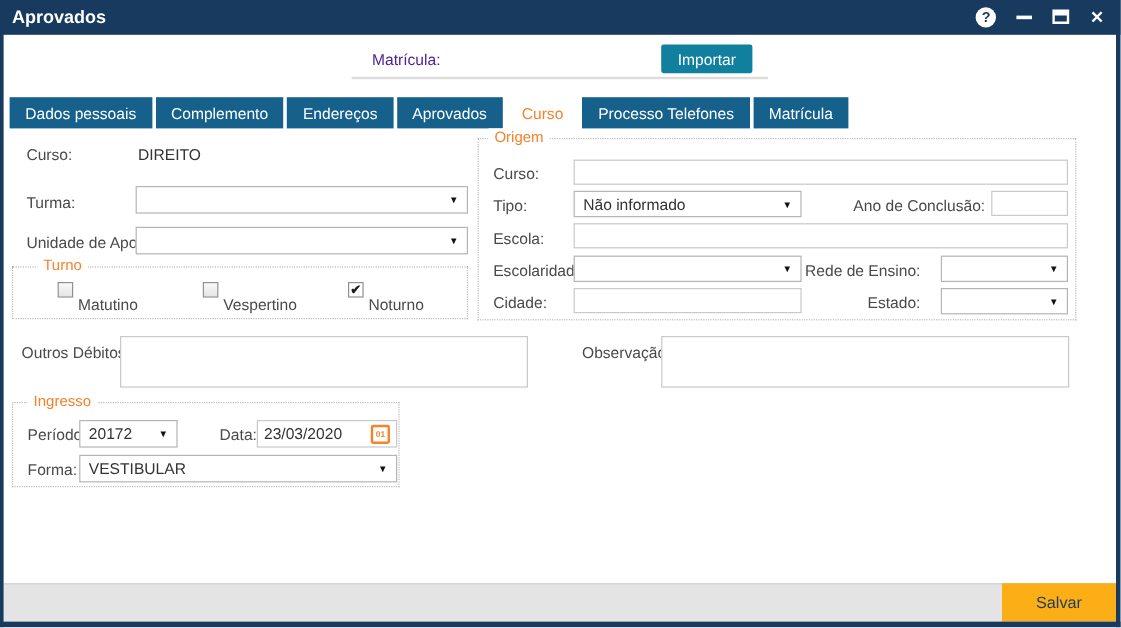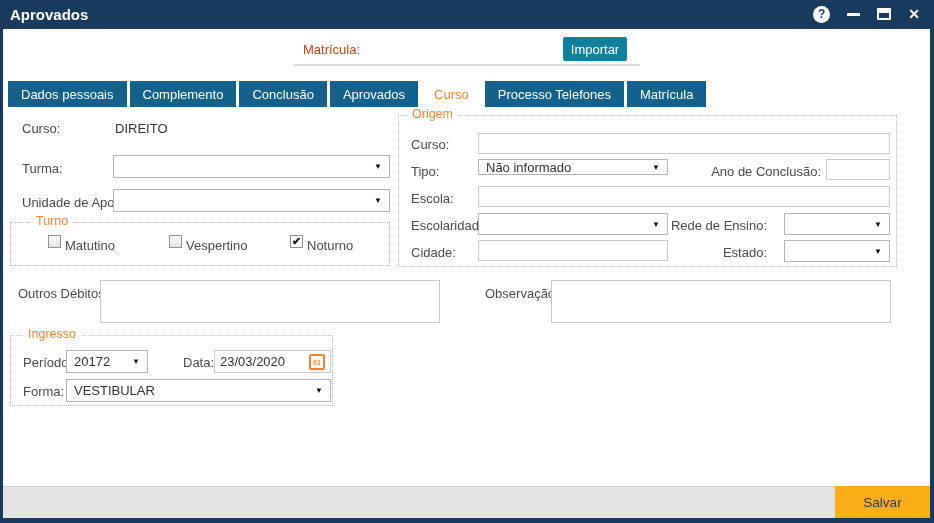--- a/index.html
+++ b/index.html
@@ -15,24 +15,24 @@
   .tb-icons { position:absolute; right:14px; top:0; height:28px; display:flex; align-items:center; gap:17px; }
   .ico-help { width:17px; height:17px; border-radius:50%; background:#fff; color:#173a5e;
     font-size:12px; font-weight:bold; display:flex; align-items:center; justify-content:center; cursor:pointer; }
   .ico-min { width:13px; height:3px; background:#fff; cursor:pointer; }
   .ico-max { width:14px; height:12px; border:2px solid #fff; border-top:5px solid #fff; cursor:pointer; }
   .ico-close { color:#fff; font-size:14px; font-weight:bold; cursor:pointer; line-height:1; }
 
   
   .mat-group { position:absolute; left:293px; top:34px; width:347px; height:32px;
     border-bottom:2px solid #dcdcdc; display:flex; align-items:center; }
-  .mat-group .lbl-inline { font-size:13px; color:#c2410c; margin-left:10px; white-space:nowrap; }
+  .mat-group .lbl-inline { font-size:13px; color:#4c1d95; margin-left:17px; white-space:nowrap; }
   .mat-input { flex:1; border:none; outline:none; background:transparent; height:24px;
     font:13px "Liberation Sans", sans-serif; padding:0 6px; min-width:40px; }
-  .btn-import { width:64px; height:24px; margin-right:13px; background:#117f9e; color:#fff;
+  .btn-import { width:76px; height:24px; margin-right:13px; background:#117f9e; color:#fff;
     border:none; font:13px "Liberation Sans", sans-serif; border-radius:2px; cursor:pointer; }
 
   
   .tabs { position:absolute; left:8px; top:81px; display:flex; gap:3px; }
   .tab { height:26px; padding:11px 13px; background:#16618c; color:#fff; font-size:13px;
     display:flex; align-items:center; cursor:pointer; white-space:nowrap; }
   .tab.active { background:#fff; color:#f5822d; }
 
   
   .lbl { position:absolute; font-size:13px; color:#4a4a4a; white-space:nowrap; }
@@ -47,21 +47,21 @@
   .sel .sel-val { flex:1; overflow:hidden; white-space:nowrap; }
   .caret { font-size:8px; color:#111; margin-left:4px; }
   .fs { position:absolute; border:1px dotted #b9b9b9; }
   .fs-legend { position:absolute; top:-9px; background:#fff; padding:0 5px;
     color:#f5822d; font-size:12.5px; white-space:nowrap; }
   .cb-item { position:absolute; display:flex; align-items:flex-start; gap:4px; cursor:pointer; }
   .cb-box { width:13px; height:13px; border:1px solid #919191;
     background:linear-gradient(#f9f9f9,#e5e5e5); display:flex; align-items:center;
     justify-content:center; font-size:11px; font-weight:bold; color:#1c1c1c; }
   .cb-box.checked { background:#fff; }
-  .cb-lbl { font-size:13px; color:#4a4a4a; margin-top:3px; }
+  .cb-lbl { font-size:13px; color:#4a4a4a; margin-top:11px; }
   .date-wrap { position:absolute; border:1px solid #c9c9c9; background:#fff; display:flex;
     align-items:center; padding:0 5px; gap:4px; }
   .date-wrap input { border:none; outline:none; flex:1; font:13px "Liberation Sans", sans-serif;
     color:#333; width:80px; }
   .cal-icon { width:16px; height:16px; border:2px solid #f5822d; border-radius:2px;
     color:#f5822d; font-size:7px; font-weight:bold; display:flex; align-items:flex-end;
     justify-content:center; cursor:pointer; line-height:1.2; }
 
   
   .footer { position:absolute; left:3px; right:4px; bottom:5px; height:32px; background:#e4e4e4;
@@ -86,21 +86,21 @@
 
   <div class="mat-group">
     <span class="lbl-inline">Matrícula:</span>
     <input class="mat-input" type="text" value="" style="">
     <button class="btn-import">Importar</button>
   </div>
 
   <div class="tabs">
     <div class="tab">Dados pessoais</div>
     <div class="tab">Complemento</div>
-    <div class="tab">Conclusão</div>
+    <div class="tab">Endereços</div>
     <div class="tab">Aprovados</div>
     <div class="tab active">Curso</div>
     <div class="tab">Processo Telefones</div>
     <div class="tab">Matrícula</div>
   </div>
 
   <span class="lbl" style="left:22px; top:121px;">Curso:</span>
   <span class="val" style="left:115px; top:121px;">DIREITO</span>
 
   <span class="lbl" style="left:22px; top:161px;">Turma:</span>
@@ -131,21 +131,21 @@
     </div>
   </div>
 
   <div class="fs" style="left:398px; top:115px; width:499px; height:152px;">
     <span class="fs-legend" style="left:8px;">Origem</span>
 
     <span class="lbl" style="left:12px; top:21px;">Curso:</span>
     <input class="inp" style="left: 79px; top: 17px; width: 412px; height: 21px;" type="text" value="">
 
     <span class="lbl" style="left:12px; top:48px;">Tipo:</span>
-    <div class="sel" style="left:79px; top:43px; width:190px; height:16px;">
+    <div class="sel" style="left:79px; top:43px; width:190px; height:22px;">
       <span class="sel-val">Não informado</span>
       <span class="caret">▼</span>
     </div>
     <span class="lbl r" style="left:280px; top:48px; width:142px;">Ano de Conclusão:</span>
     <input class="inp" style="left: 427px; top: 43px; width: 64px; height: 21px;" type="text" value="">
 
     <span class="lbl" style="left:12px; top:75px;">Escola:</span>
     <input class="inp" style="left: 79px; top: 70px; width: 412px; height: 21px;" type="text" value="">
 
     <span class="lbl" style="left:12px; top:102px;">Escolaridade:</span>

